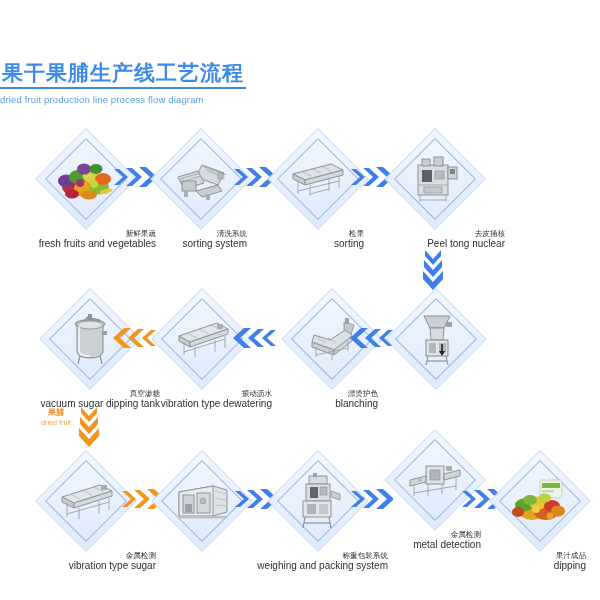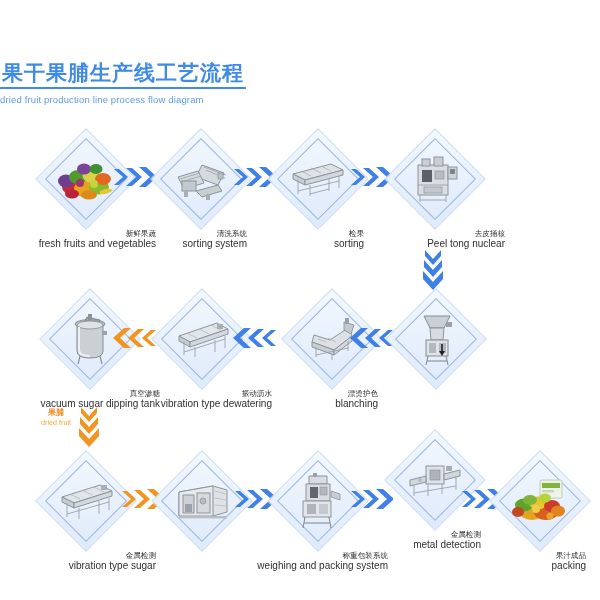--- a/index.html
+++ b/index.html
@@ -550,17 +550,17 @@
           <ellipse cx="33" cy="20" rx="6" ry="4.5" fill="#b8d23c"></ellipse>
           <ellipse cx="46" cy="33" rx="7" ry="5.5" fill="#e0841d"></ellipse>
           <ellipse cx="6" cy="34" rx="6" ry="5" fill="#c4471f"></ellipse>
           <circle cx="24" cy="31" r="4" fill="#f0cd4a"></circle>
           <circle cx="38" cy="38" r="3.5" fill="#e8a32a"></circle>
         </svg>
       </div>
     </div>
     <div class="caption">
       <div class="cap-cn">果汁成品</div>
-      <div class="cap-en">packing</div>
+      <div class="cap-en">dipping</div>
     </div>
   </div>
 
 </div>
 
 </body></html>

